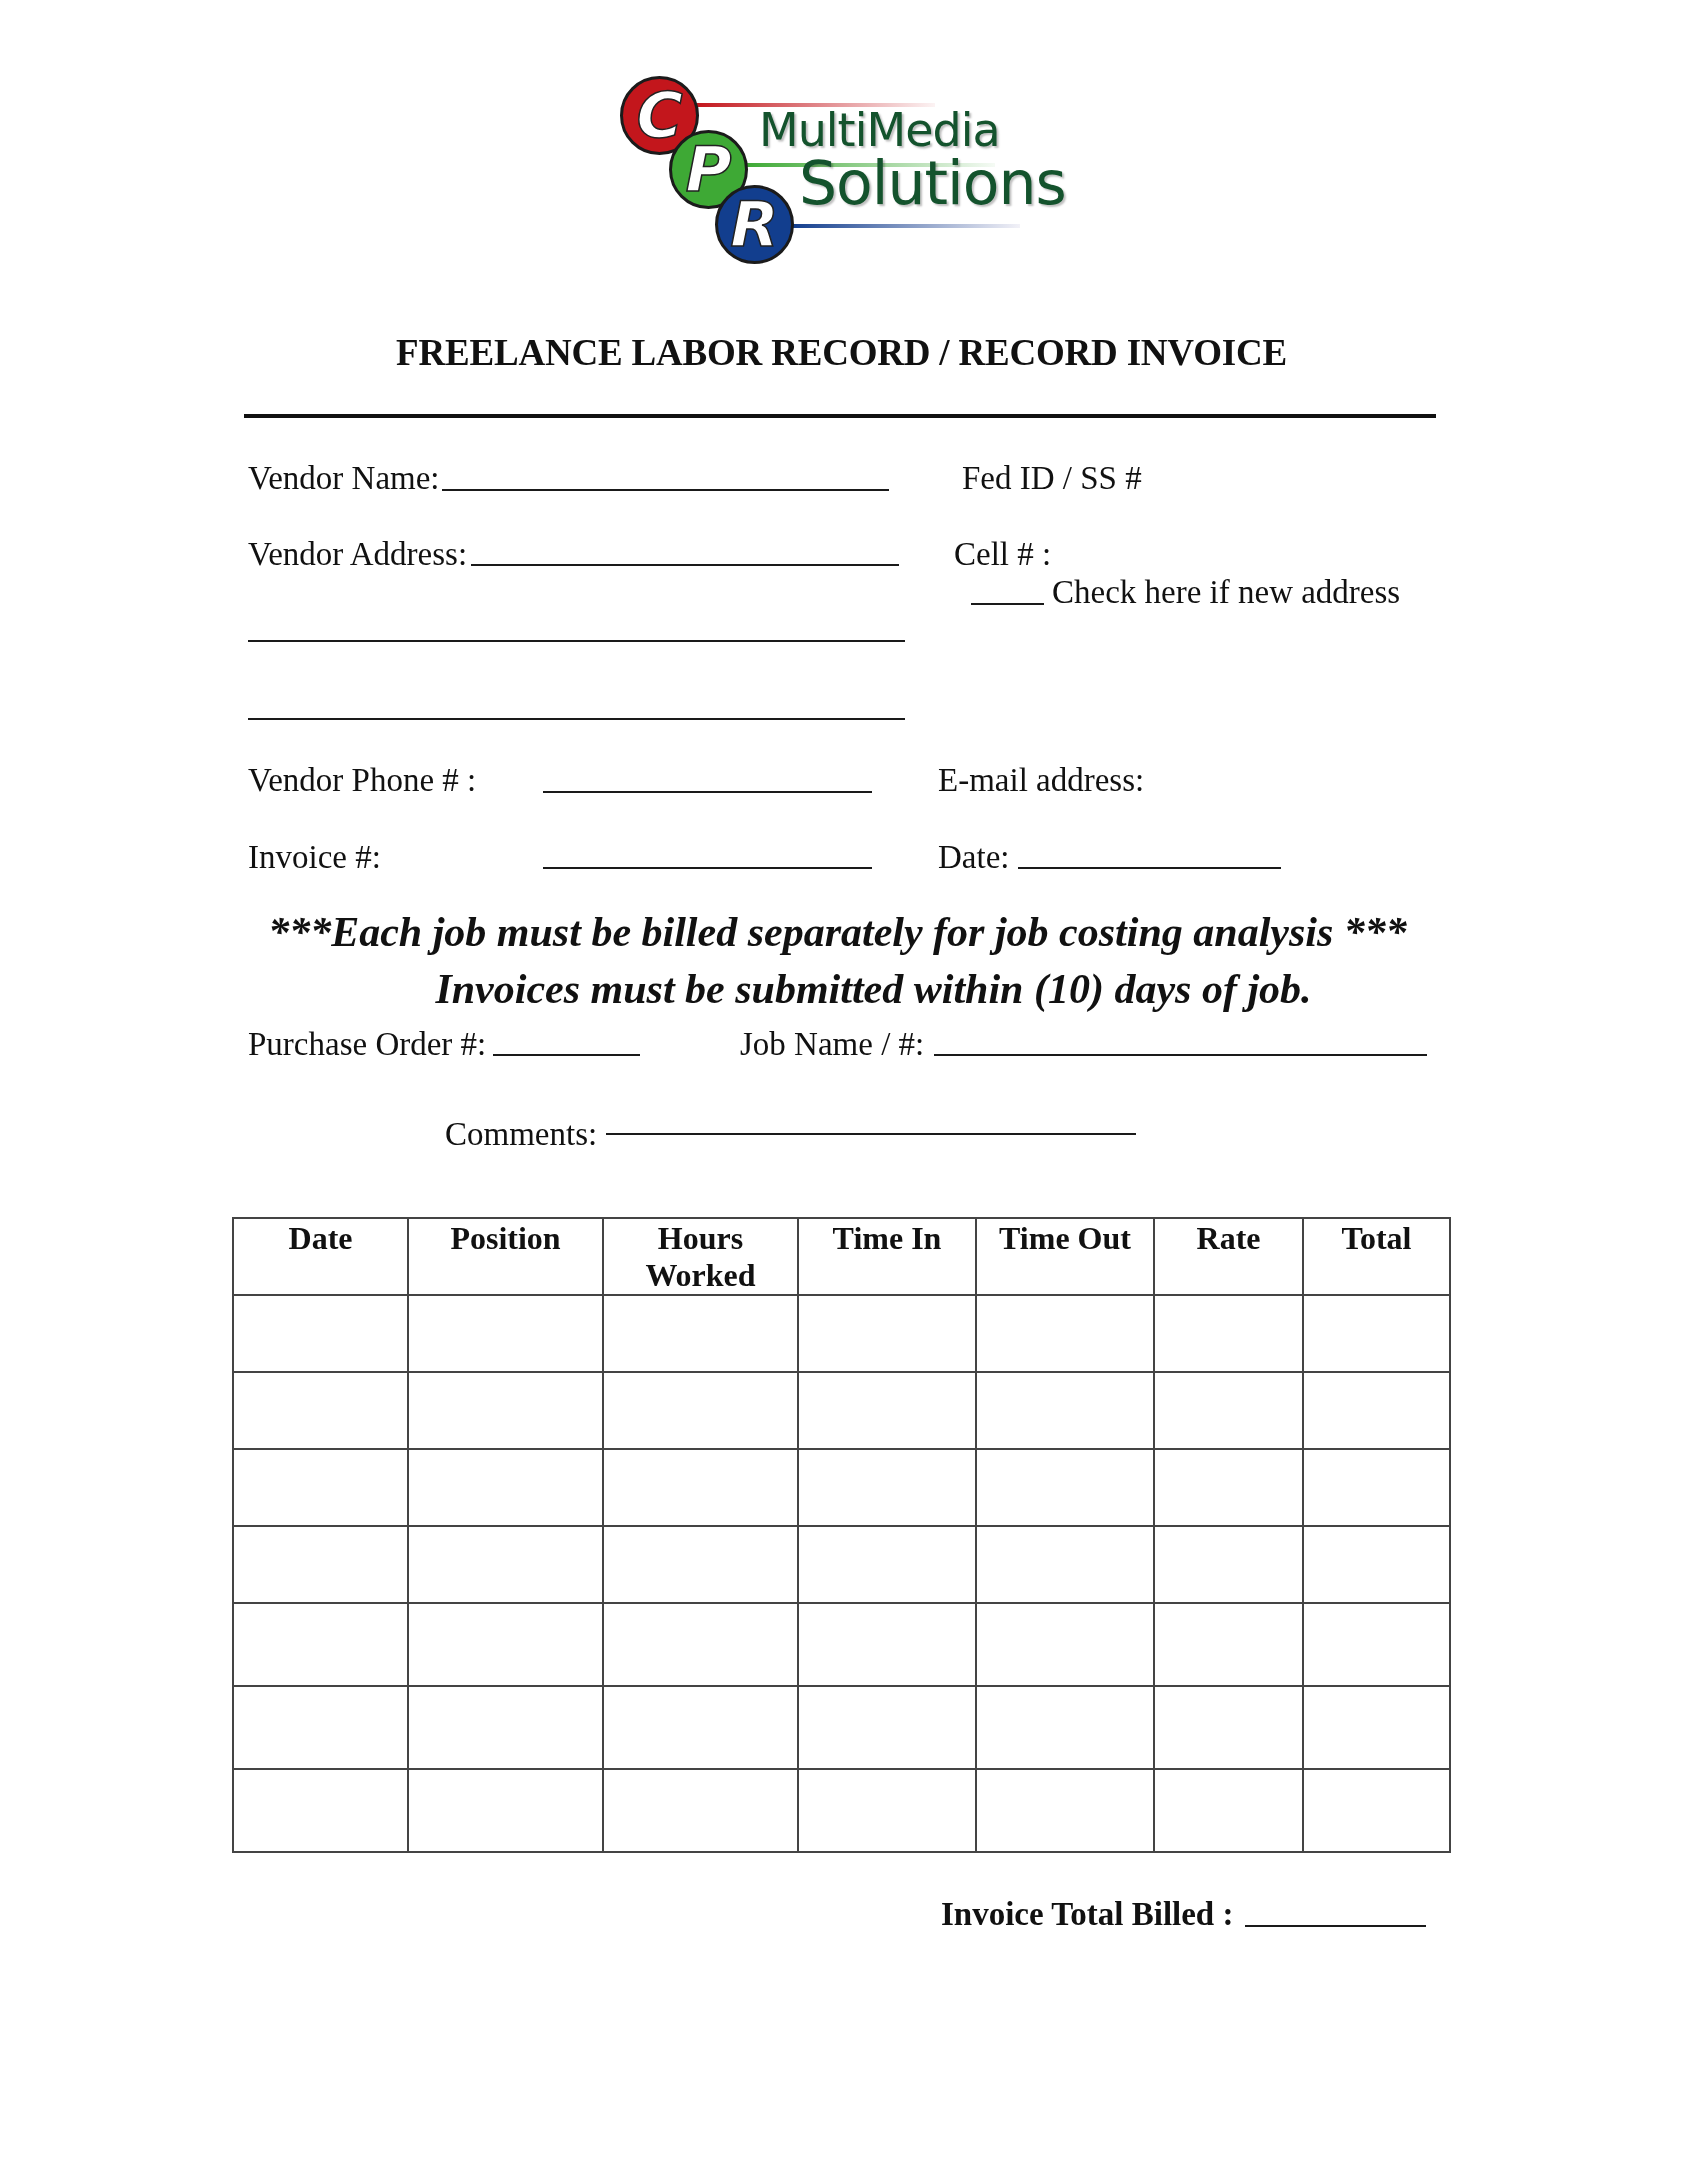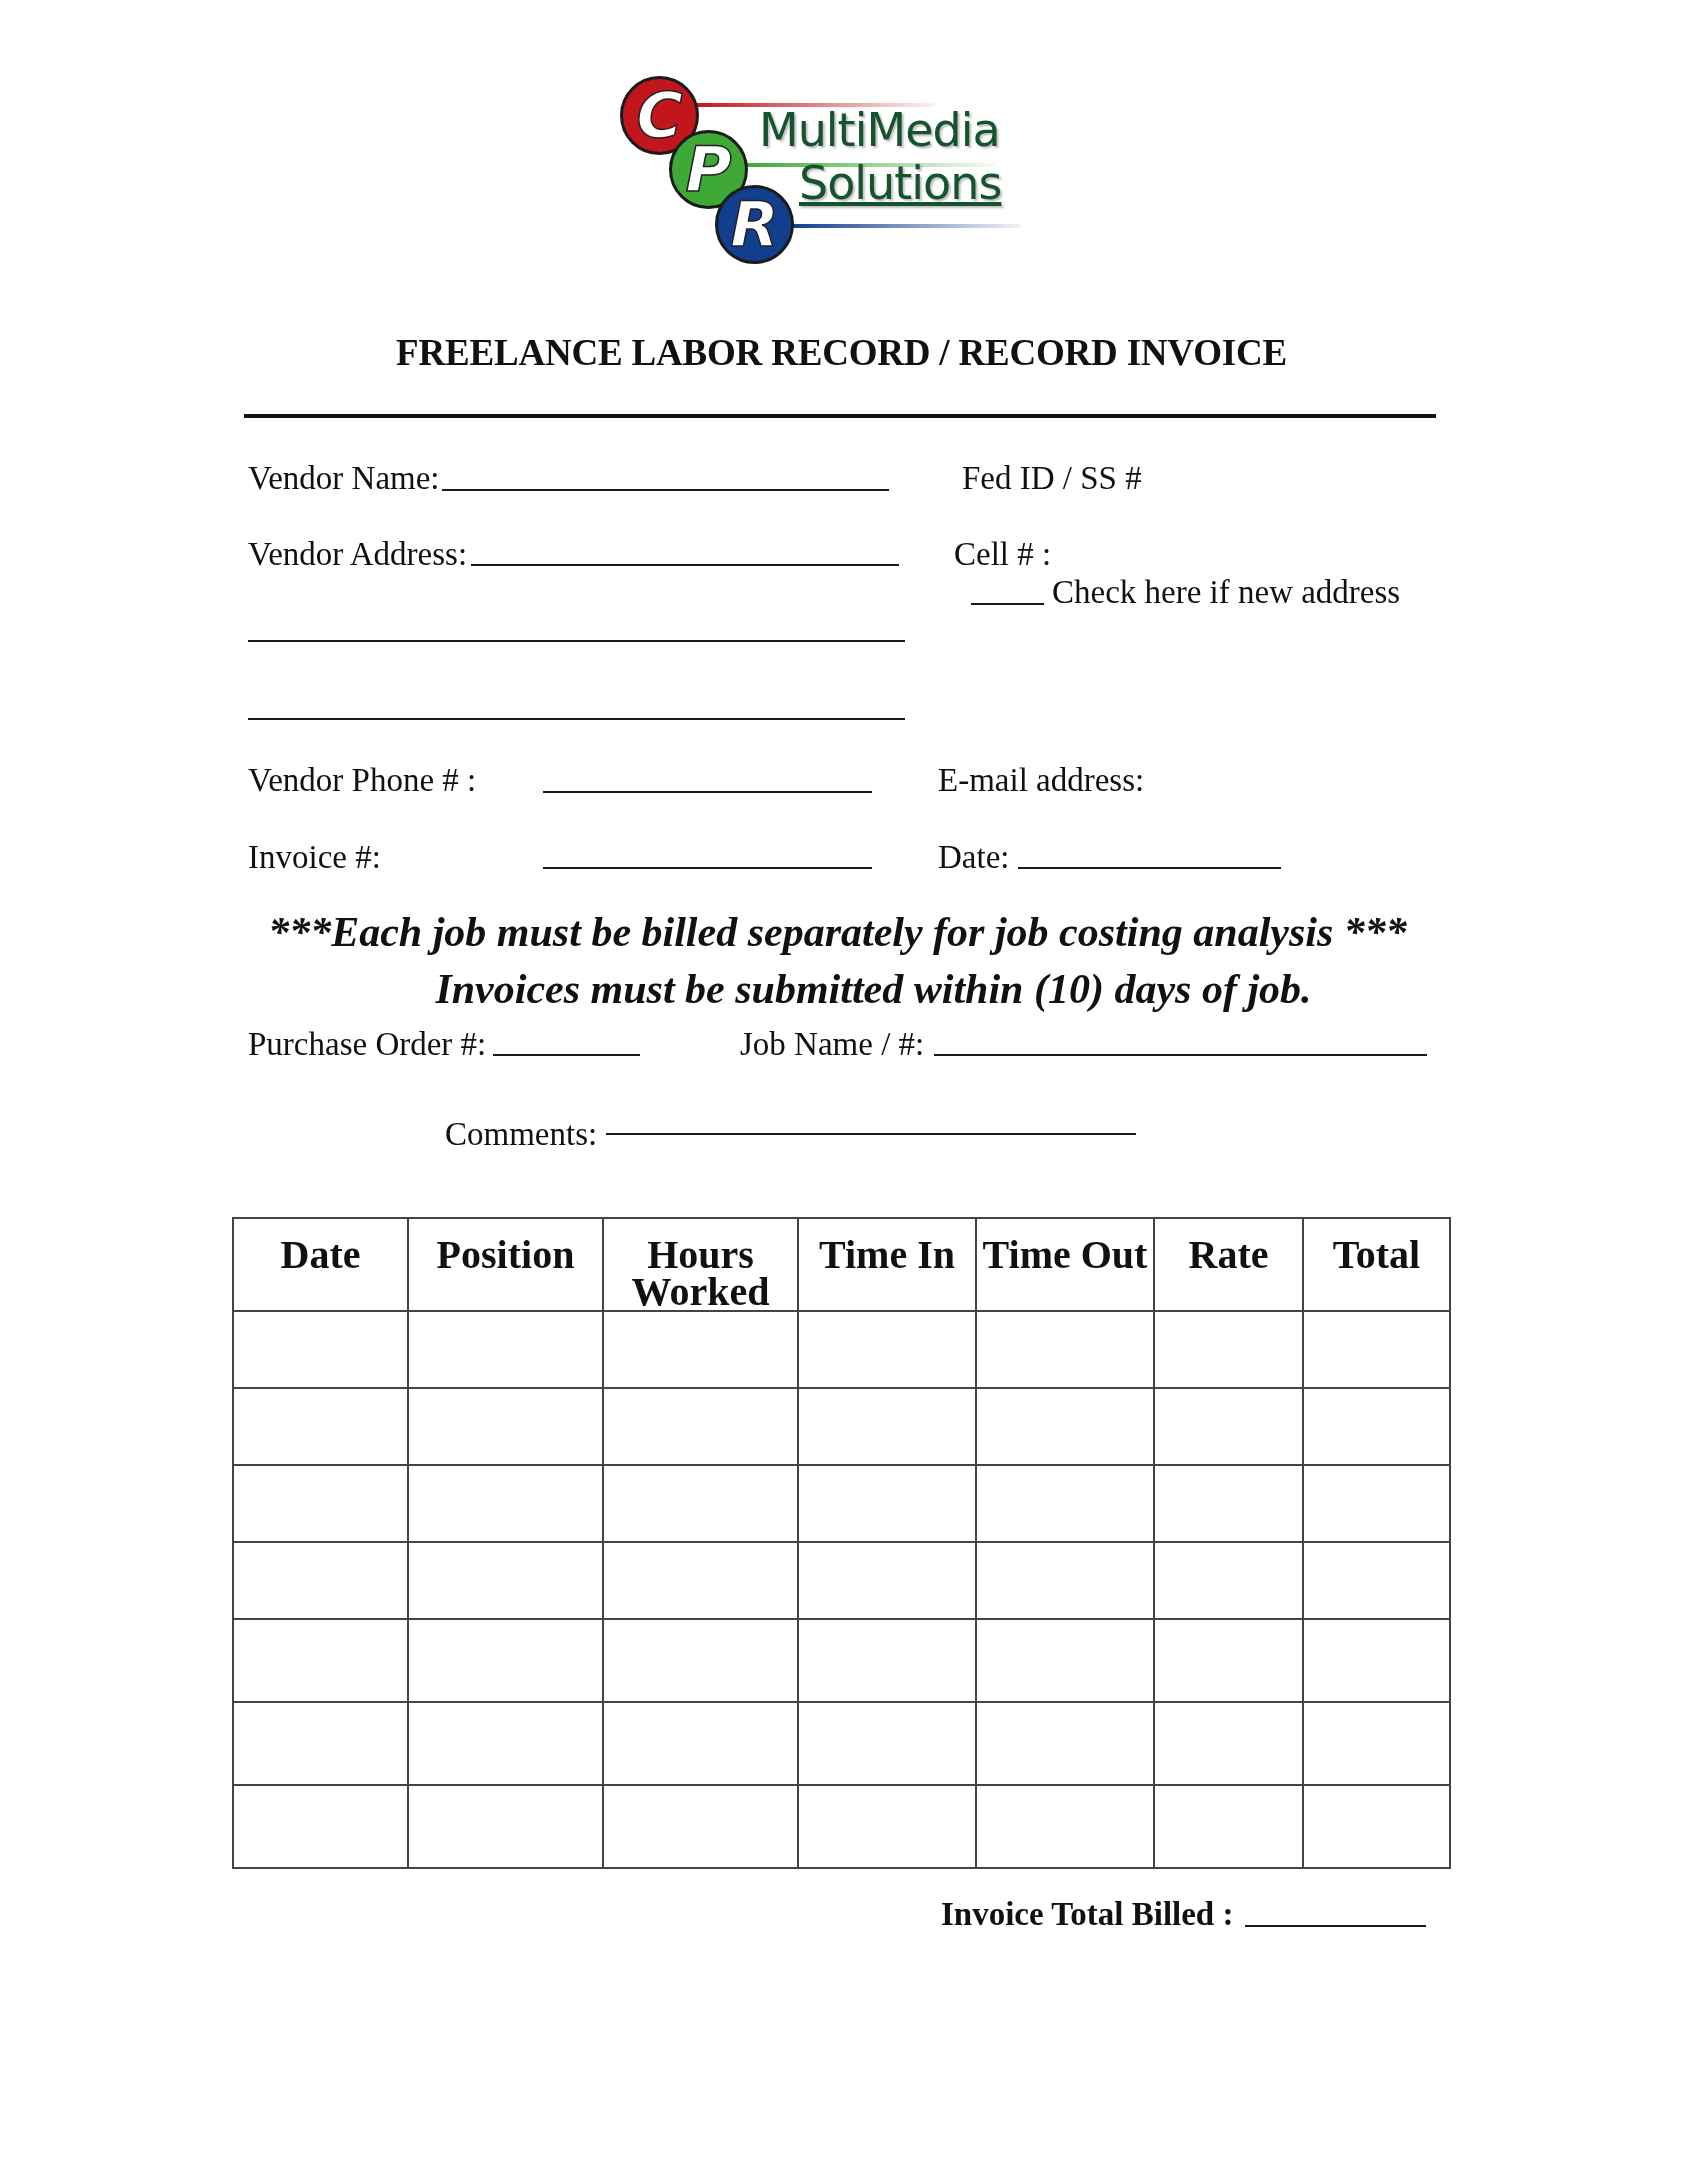--- a/index.html
+++ b/index.html
@@ -19,22 +19,22 @@
             -webkit-text-stroke: 1.5px #222; }
   .logo-word { position: absolute; font-family: "DejaVu Sans", sans-serif;
                color: #14532d; text-shadow: 2px 2px 2px rgba(0,0,0,0.25); letter-spacing: -1px; }
   .title { left: 0; width: 1683px; text-align: center; top: 333px;
            font-weight: bold; font-size: 37px; line-height: 40px; letter-spacing: -0.2px; }
   .rule { position: absolute; left: 244px; top: 414px; width: 1192px; height: 4px; background: #111; }
   .notice { left: 0; width: 1675px; text-align: center; font-weight: bold; font-style: italic;
             font-size: 42px; line-height: 38px; }
   table.log { position: absolute; left: 232px; top: 1217px; border-collapse: collapse; }
   table.log th, table.log td { border: 2px solid #444; padding: 0; box-sizing: border-box; }
-  table.log th { font-weight: bold; font-size: 40px; line-height: 37px; vertical-align: top;
-                 text-align: center; padding-top: 17px; height: 77px; }
+  table.log th { font-weight: bold; font-size: 32px; line-height: 37px; vertical-align: top;
+                 text-align: center; padding-top: 1px; height: 77px; }
   table.log td { height: 77px; }
   table.log tr.tall td { height: 83px; }
   .total-label { font-weight: bold; font-size: 33px; line-height: 33px; }
 </style>
 </head>
 <body>
 
 <div class="logo">
   <div class="logo-line" style="left:83px; top:36px; width:238px; background:linear-gradient(90deg,#c3161c,rgba(195,22,28,0.05));"></div>
   <div class="logo-line" style="left:133px; top:96px; width:248px; background:linear-gradient(90deg,#3ea935,rgba(62,169,53,0.05));"></div>
@@ -44,21 +44,21 @@
     <span>C</span>
   </div>
   <div class="circle" style="left:55px; top:63px; background:#3ea935;">
     <span>P</span>
   </div>
   <div class="circle" style="left:101px; top:118px; background:#123e8e;">
     <span>R</span>
   </div>
 
   <div class="logo-word" style="left:145px; top:38px; font-size:46px; line-height:50px;">MultiMedia</div>
-  <div class="logo-word" style="left:185px; top:91px; font-size:46px; line-height:50px;text-decoration:underline;">Solutions</div>
+  <div class="logo-word" style="left:185px; top:91px; font-size:60px; line-height:50px;">Solutions</div>
 </div>
 
 <div class="abs title">FREELANCE LABOR RECORD / RECORD INVOICE</div>
 <div class="rule"></div>
 
 <div class="abs txt" style="left:248px; top:462px;">Vendor Name:</div>
 <div class="blank" style="left:442px; top:489px; width:447px;">
   <span class="abs txt" style="left:4px; top:-30px;"></span>
 </div>
 <div class="abs txt" style="left:962px; top:462px;">Fed ID / SS #</div>

